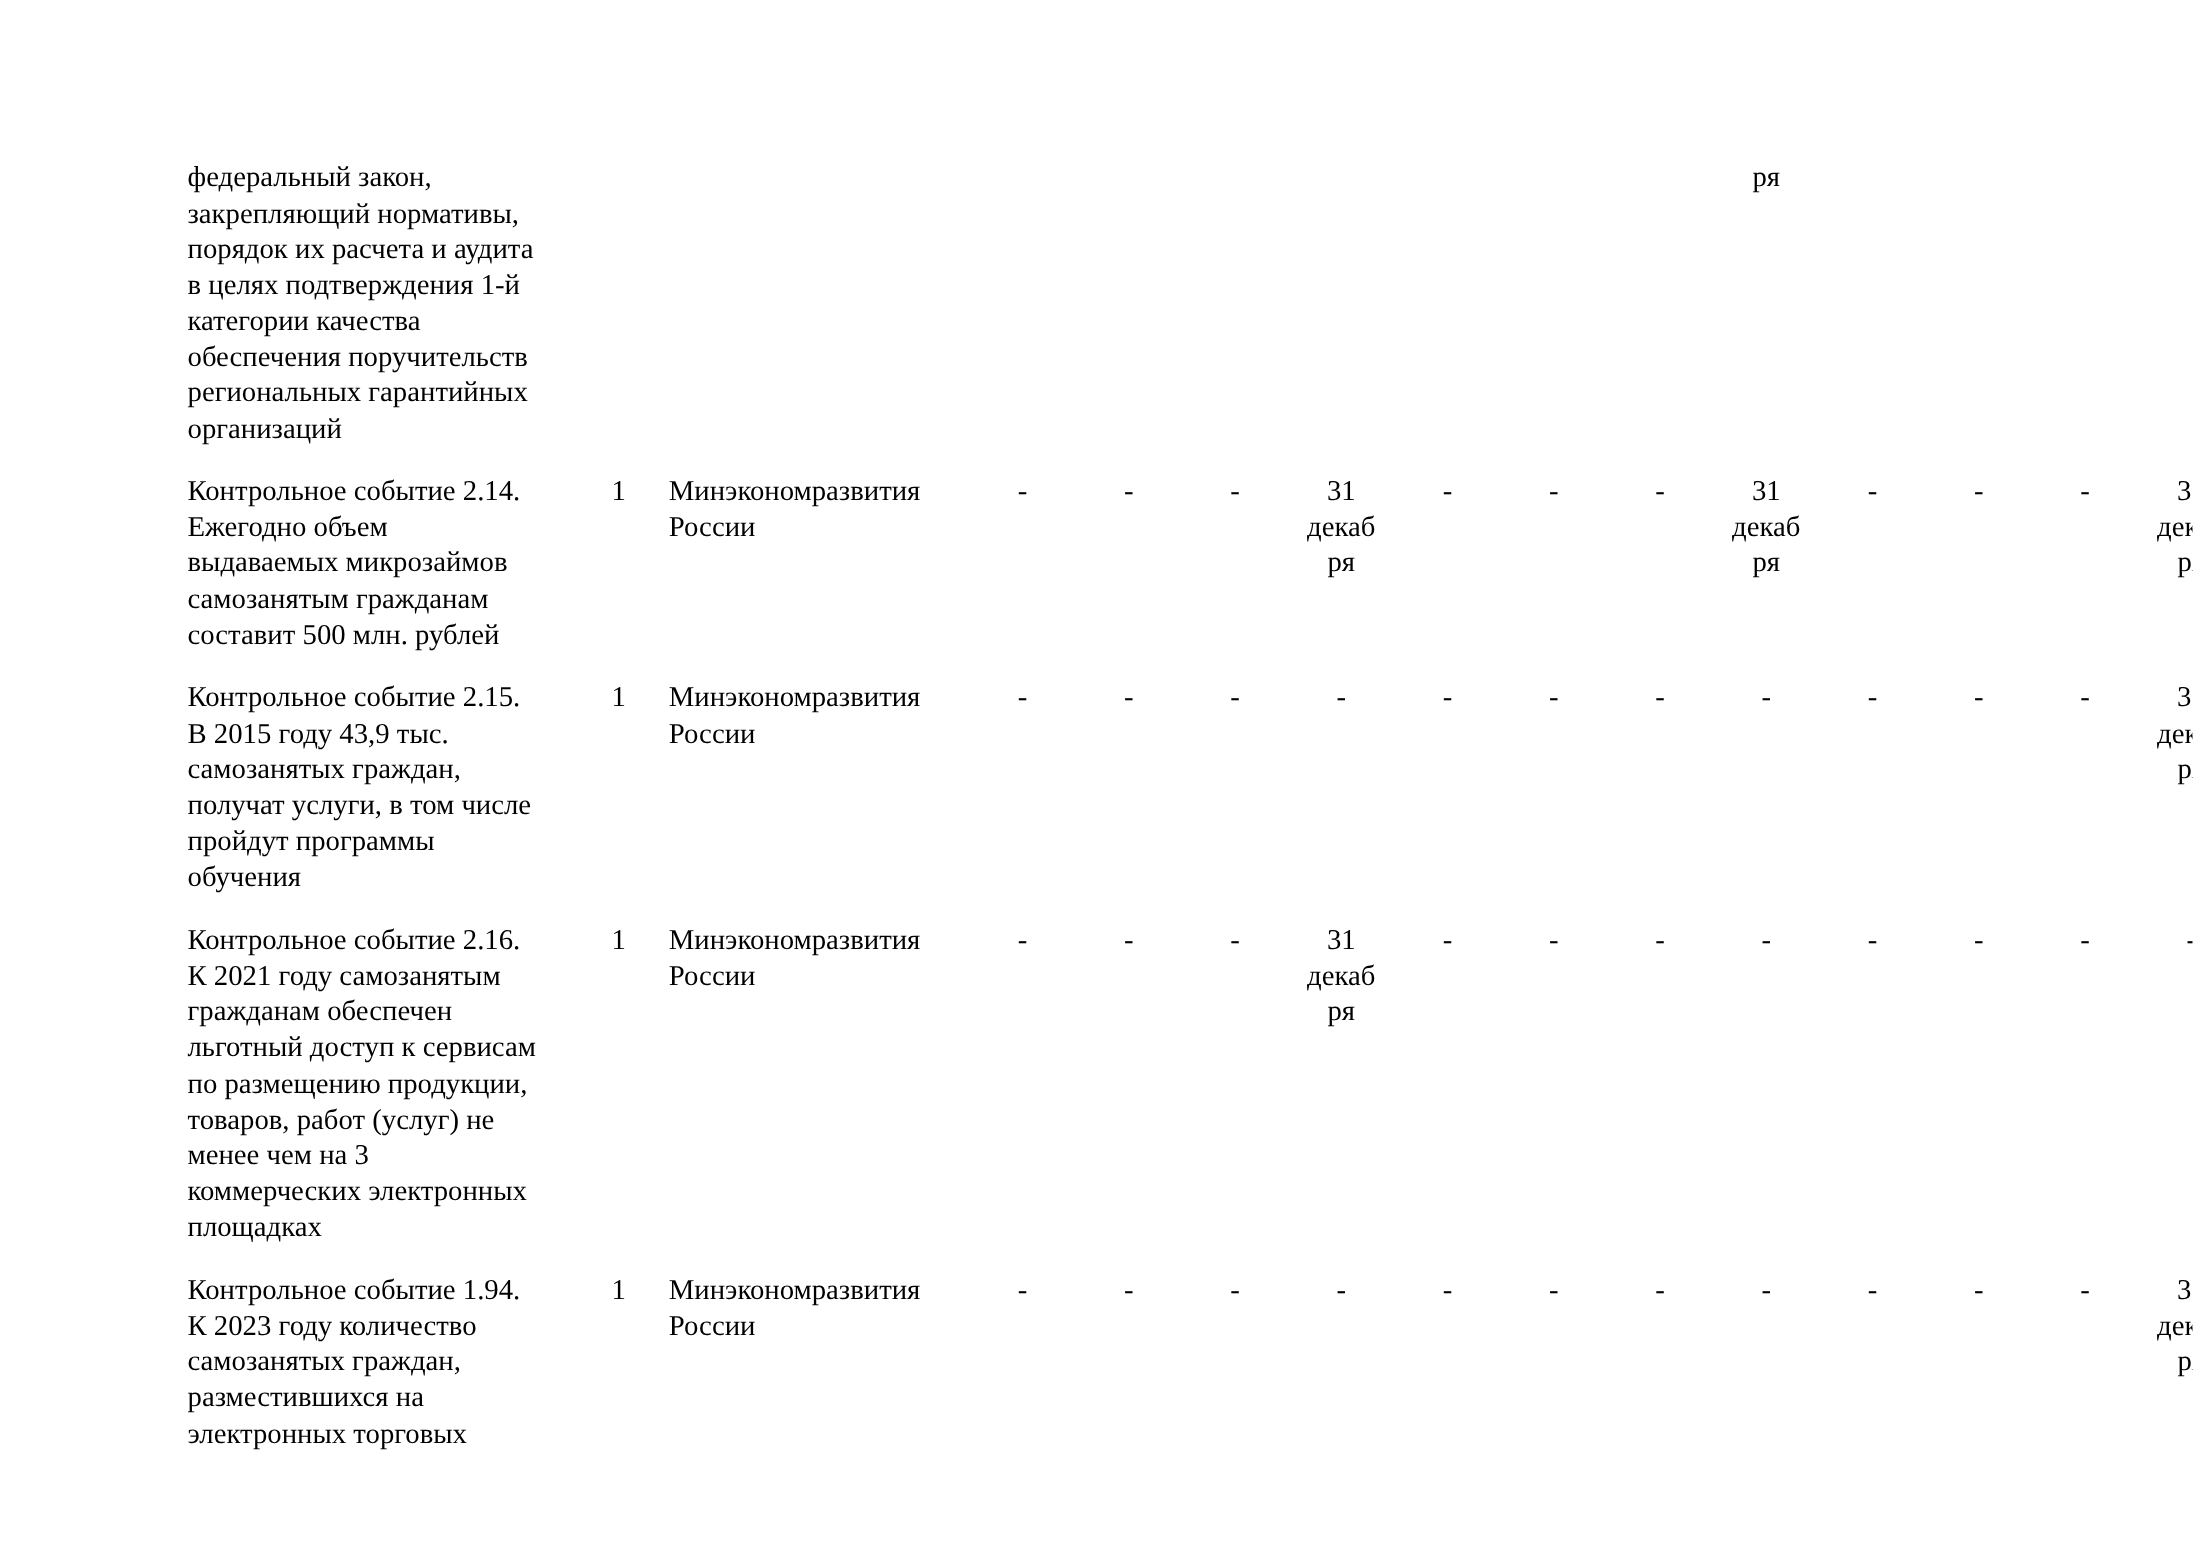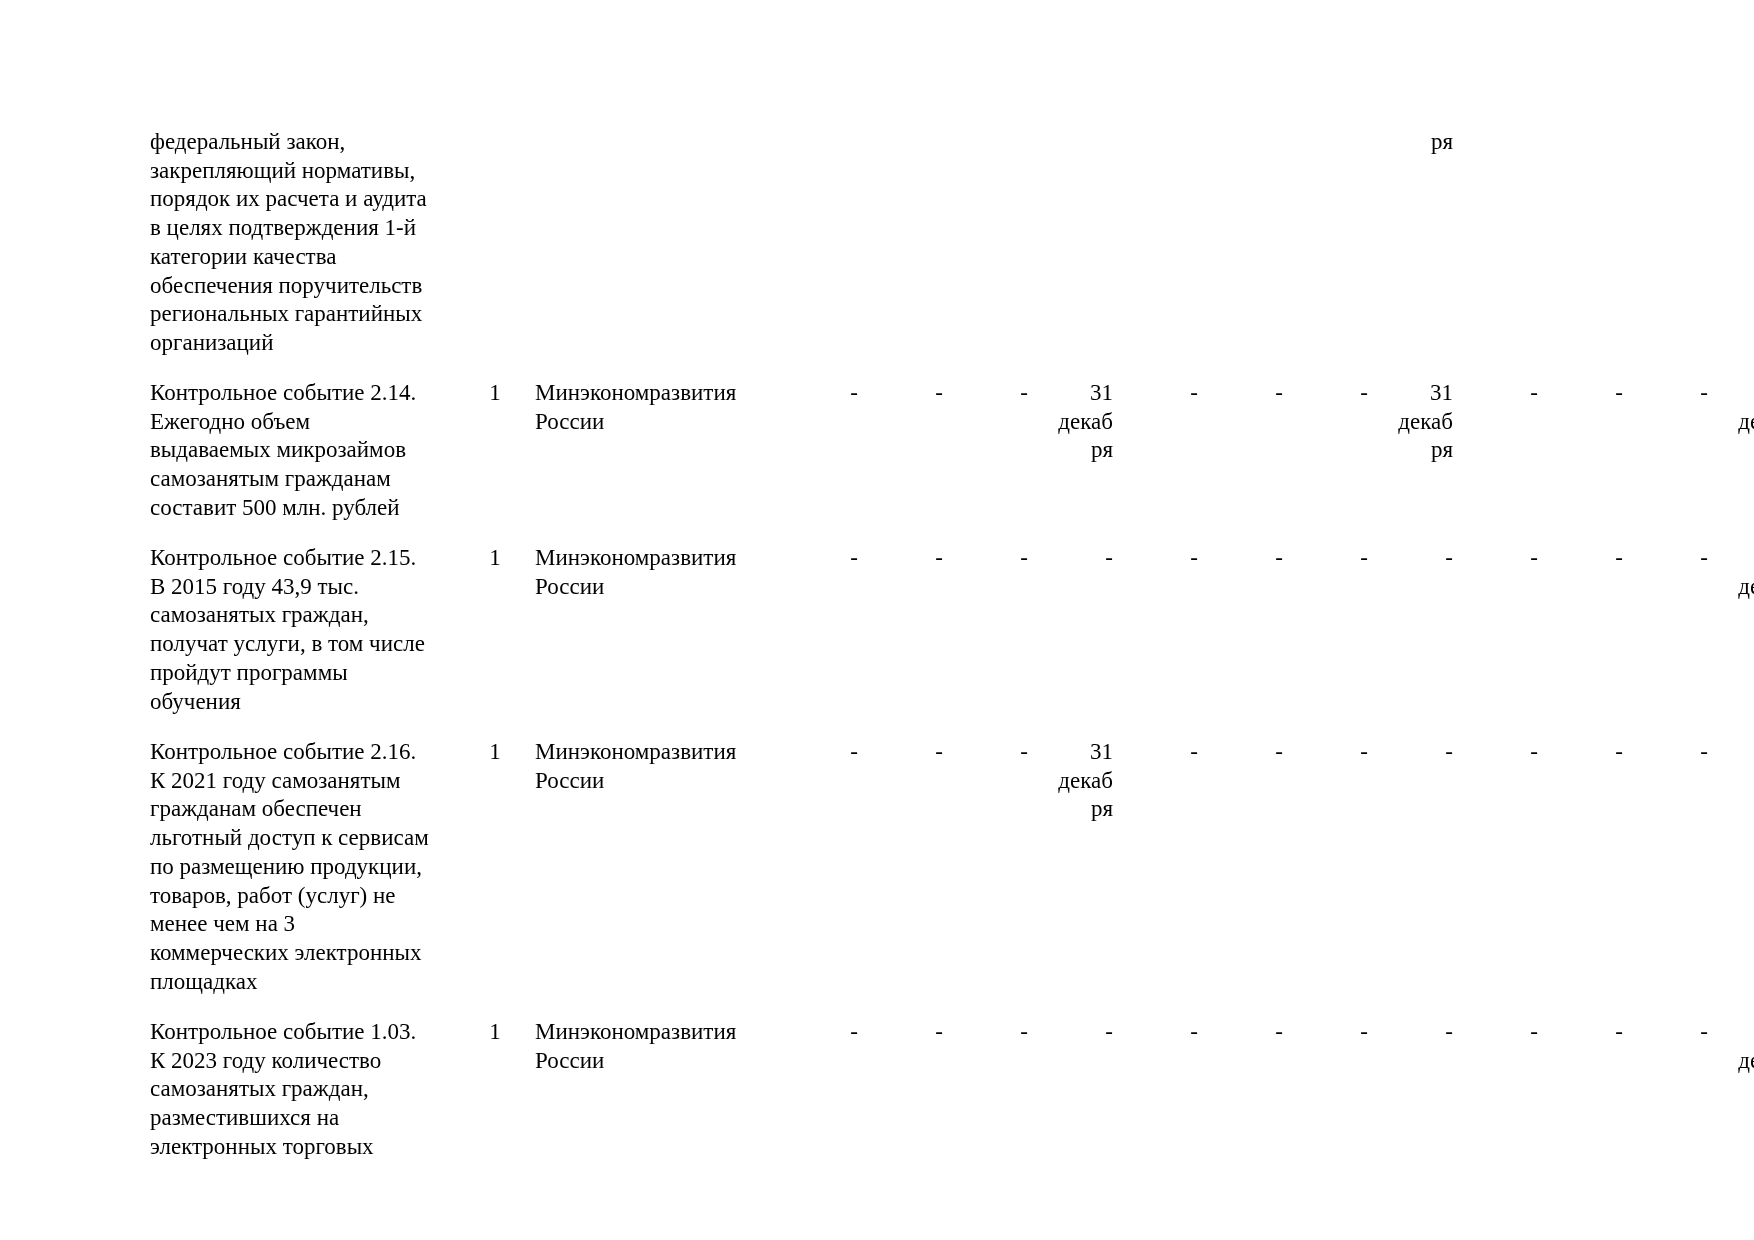--- a/index.html
+++ b/index.html
@@ -4,21 +4,21 @@
 <style>
   html, body { margin:0; padding:0; background:#ffffff; }
   body { width:1754px; height:1240px; overflow:hidden; position:relative;
          font-family:"Liberation Serif", serif; color:#000; font-size:23px; }
   .page { position:absolute; left:0; top:0; width:1754px; height:1240px; overflow:hidden; }
   .row { position:absolute; left:0; width:2000px; }
   .cell { position:absolute; top:0; line-height:28.7px; white-space:pre-line; }
   .c-name { left:150px; width:320px; }
   .c-num { left:470px; width:50px; text-align:center; }
   .c-resp { left:535px; width:240px; }
-  .c-date { width:80px; text-align:right; }
+  .c-date { width:80px; text-align:center; }
 </style>
 </head>
 <body>
 
 <div class="page">
 
   <div class="row" style="top:128px;">
     <div class="cell c-name">федеральный закон,
 закрепляющий нормативы,
 порядок их расчета и аудита
@@ -121,21 +121,21 @@
     <div class="cell c-date" style="left:1203px">-</div>
     <div class="cell c-date" style="left:1288px">-</div>
     <div class="cell c-date" style="left:1373px">-</div>
     <div class="cell c-date" style="left:1458px">-</div>
     <div class="cell c-date" style="left:1543px">-</div>
     <div class="cell c-date" style="left:1628px">-</div>
     <div class="cell c-date" style="left:1713px">-</div>
   </div>
 
   <div class="row" style="top:1018px;">
-    <div class="cell c-name">Контрольное событие 1.03.
+    <div class="cell c-name">Контрольное событие 1.94.
 К 2023 году количество
 самозанятых граждан,
 разместившихся на
 электронных торговых</div>
     <div class="cell c-num">1</div>
     <div class="cell c-resp">Минэкономразвития
 России</div>
     <div class="cell c-date" style="left:778px">-</div>
     <div class="cell c-date" style="left:863px">-</div>
     <div class="cell c-date" style="left:948px">-</div>

